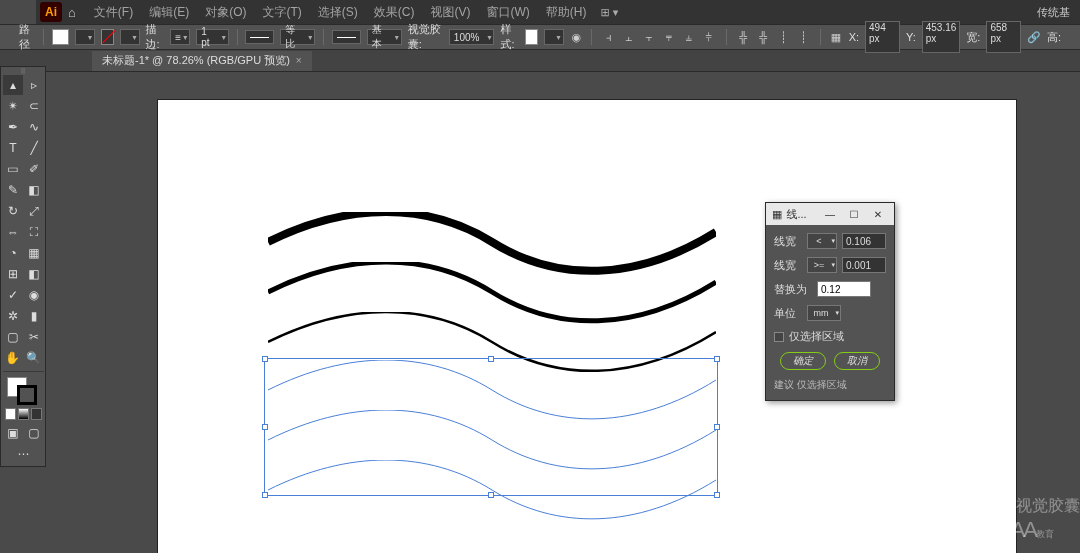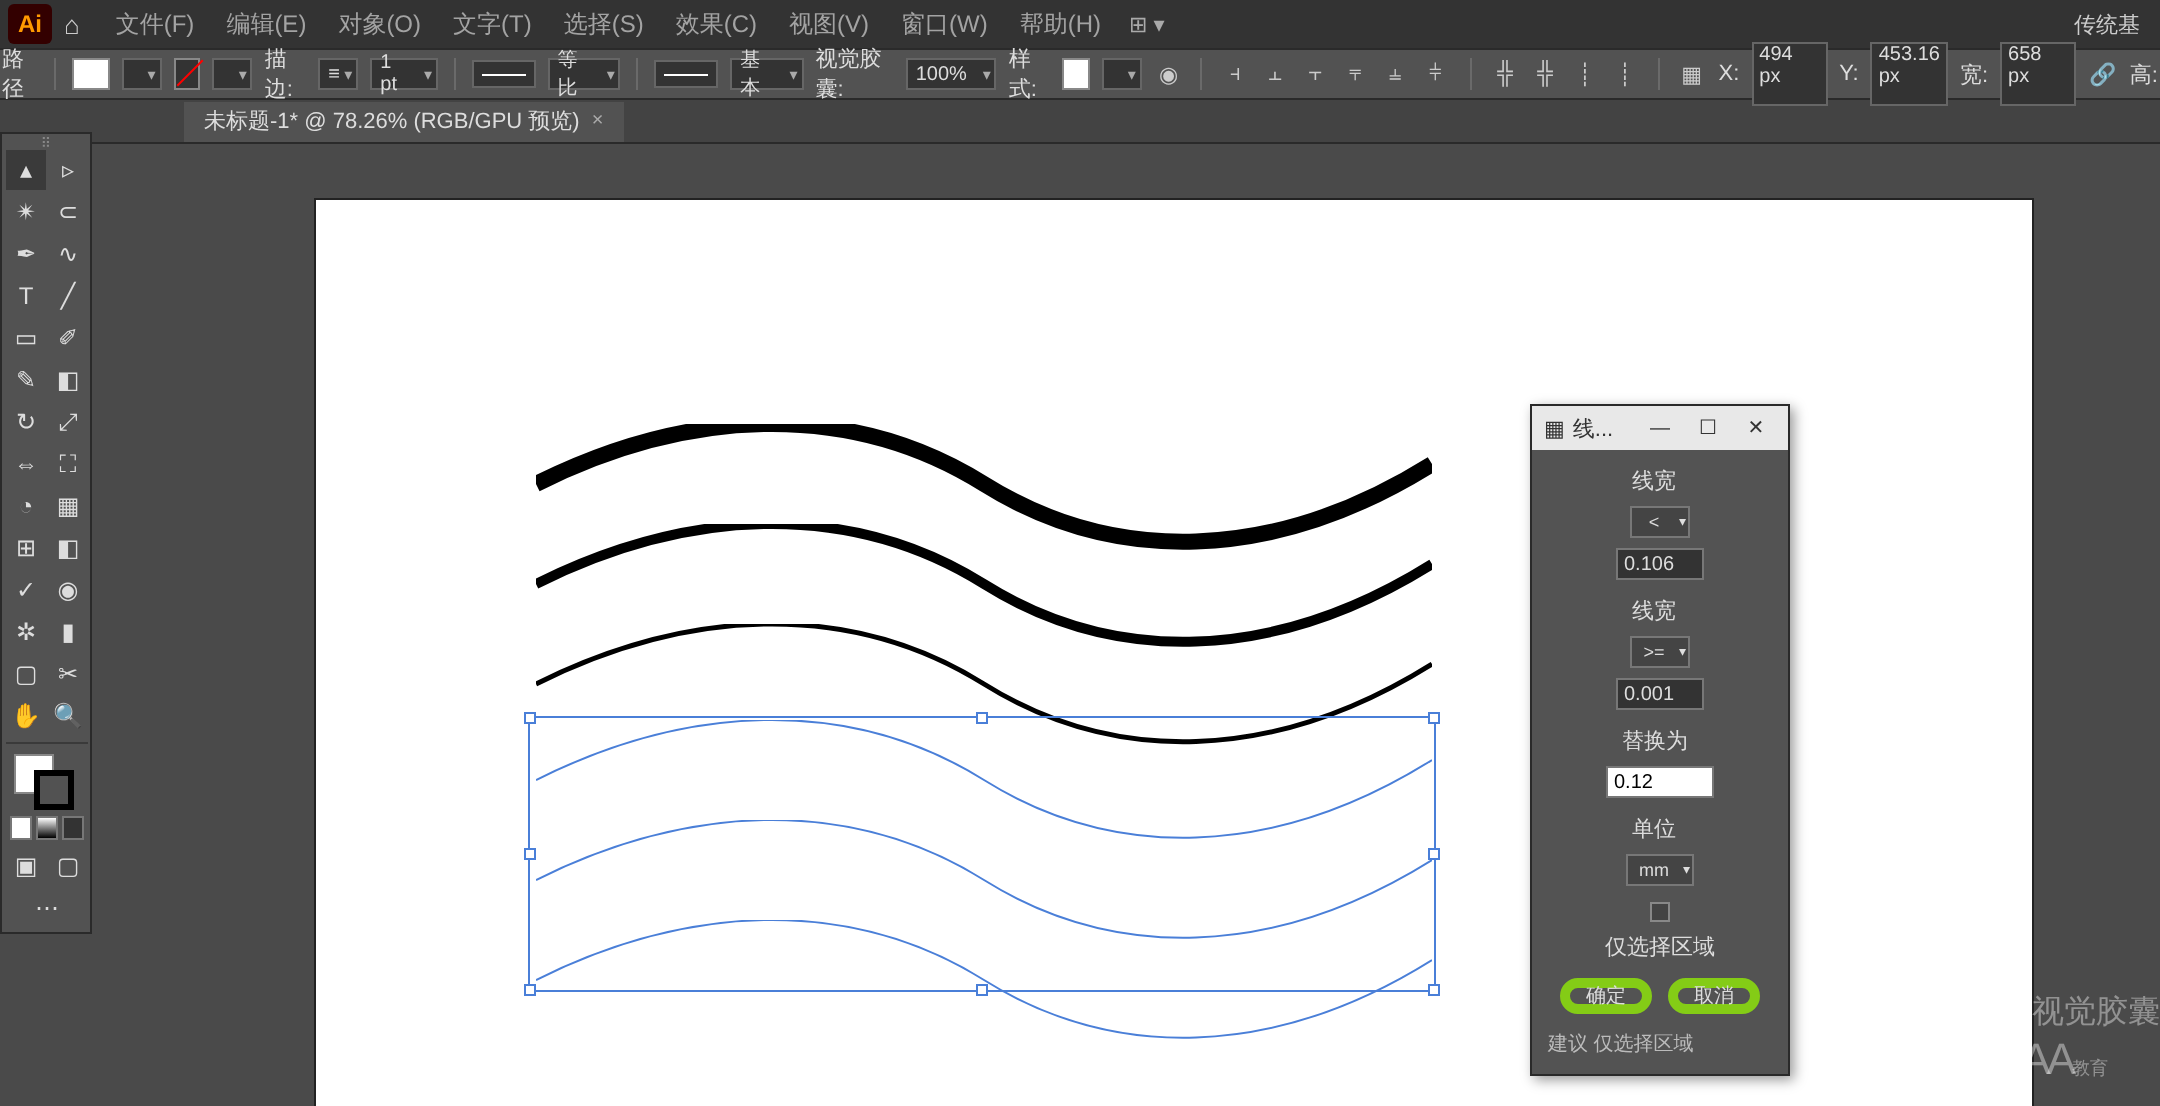--- a/index.html
+++ b/index.html
@@ -1,26 +1,26 @@
 <!DOCTYPE html>
 <html><head>
 <meta charset="utf-8">
 <style>
 * { margin: 0; padding: 0; box-sizing: border-box; font-family: "Microsoft YaHei", sans-serif; }
 body { background: #4a4a4a; width: 1080px; height: 553px; overflow: hidden; position: relative; color: #ccc; font-size: 11px; }
 
-.menubar { height: 24px; background: #333; display: flex; align-items: center; padding: 0 4px; }
+.menubar { height: 24px; background: #333; display: flex; align-items: center; padding: 0 4px; margin-left: 36px; }
 .ai-logo { width: 22px; height: 20px; background: #330000; color: #ff9a00; font-weight: bold; font-size: 12px; display: flex; align-items: center; justify-content: center; border-radius: 3px; margin-right: 6px; }
 .home-icon { color: #ccc; margin-right: 10px; font-size: 13px; }
 .menu-item { color: #a3a3a3; padding: 0 8px; font-size: 12px; cursor: pointer; }
 .menu-search { margin-left: 6px; font-size: 11px; color: #aaa; }
 .menu-spacer { flex: 1; }
 .menu-right { color: #ccc; font-size: 11px; padding-right: 6px; text-align: center; }
 
-.ctrlbar { height: 26px; background: #525252; display: flex; align-items: center; padding: 0 1px; gap: 6px; border-bottom: 1px solid #2a2a2a; border-top: 1px solid #2a2a2a; }
+.ctrlbar { height: 26px; background: #525252; display: flex; align-items: center; padding: 0 19px; gap: 6px; border-bottom: 1px solid #2a2a2a; border-top: 1px solid #2a2a2a; }
 .ctrl-label { color: #ddd; font-size: 11px; }
 .swatch { width: 22px; height: 16px; background: #fff; border: 1px solid #888; }
 .swatch-none { width: 16px; height: 16px; background: #333; border: 1px solid #888; position: relative; }
 .swatch-none::after { content: ""; position: absolute; left: -2px; top: 6px; width: 18px; height: 1px; background: #f00; transform: rotate(-45deg); }
 .dd { height: 16px; background: #333; border: 1px solid #666; color: #ddd; font-size: 10px; padding: 0 14px 0 4px; display: flex; align-items: center; position: relative; }
 .dd::after { content: "▾"; position: absolute; right: 2px; font-size: 8px; color: #aaa; }
 .stroke-preview { width: 38px; height: 14px; background: #333; border: 1px solid #666; position: relative; }
 .stroke-preview::before { content: ""; position: absolute; left: 4px; right: 4px; top: 6px; height: 1px; background: #fff; }
 .ctrl-input { width: 44px; height: 32px; background: #333; border: 1px solid #666; color: #ddd; font-size: 10px; padding: 0 3px; }
 .icon-btn { width: 18px; height: 18px; display: flex; align-items: center; justify-content: center; color: #ccc; font-size: 11px; cursor: pointer; }
@@ -51,29 +51,29 @@
 .wave { position: absolute; left: 110px; width: 448px; fill: none; stroke: #000; }
 .sel-wave { stroke: #4a7fd8; stroke-width: 1; }
 .sel-box { position: absolute; border: 1px solid #4a7fd8; }
 .handle { position: absolute; width: 6px; height: 6px; background: #fff; border: 1px solid #4a7fd8; }
 
 .panel { position: absolute; left: 765px; top: 202px; width: 130px; background: #535353; border: 1px solid #2a2a2a; box-shadow: 2px 2px 6px rgba(0,0,0,.4); font-size: 11px; color: #ddd; }
 .panel-title { height: 22px; background: #e8e8e8; color: #333; display: flex; align-items: center; padding: 0 6px; gap: 4px; }
 .panel-title .t { flex: 1; font-size: 11px; }
 .win-btn { width: 20px; height: 16px; display: flex; align-items: center; justify-content: center; font-size: 10px; color: #333; cursor: pointer; }
 .panel-body { padding: 8px; display: flex; flex-direction: column; gap: 8px; }
-.prow { display: flex; align-items: center; gap: 5px; flex-direction: column; }
+.prow { display: flex; align-items: center; gap: 5px; }
 .plabel { width: 28px; font-size: 11px; }
 .pdd { width: 30px; height: 16px; background: #444; border: 1px solid #777; font-size: 9px; display: flex; align-items: center; justify-content: center; position: relative; padding: 0 8px 0 2px;}
 .pdd::after { content: "▾"; position: absolute; right: 1px; font-size: 7px; }
 .pval { width: 44px; height: 16px; background: #333; border: 1px solid #777; color: #ddd; font-size: 10px; padding: 0 3px; display: flex; align-items: center; }
 .pval.edit { background: #fff; color: #000; }
 .pcheck { width: 10px; height: 10px; border: 1px solid #888; background: #444; }
 .pbtns { display: flex; gap: 8px; justify-content: center; }
-.pbtn { width: 46px; height: 18px; border: 5px solid #84cc16; border-radius: 9px; display: flex; align-items: center; justify-content: center; font-size: 10px; cursor: pointer; }
+.pbtn { width: 46px; height: 18px; border: 1px solid #84cc16; border-radius: 9px; display: flex; align-items: center; justify-content: center; font-size: 10px; cursor: pointer; font-style: italic; }
 .phint { font-size: 10px; color: #bbb; }
 
 .watermark { position: absolute; right: 0; bottom: 10px; color: rgba(255,255,255,.4); text-align: left; }
 .watermark .w1 { font-size: 16px; }
 .watermark .w2 { font-size: 22px; letter-spacing: -2px; }
 .watermark .w3 { font-size: 9px; }
 .chat-icon { display:inline-block; width:14px; height:12px; border:1.5px solid rgba(255,255,255,.4); border-radius:3px; position:relative; margin-right:4px;}
 </style>
 </head>
 <body>

